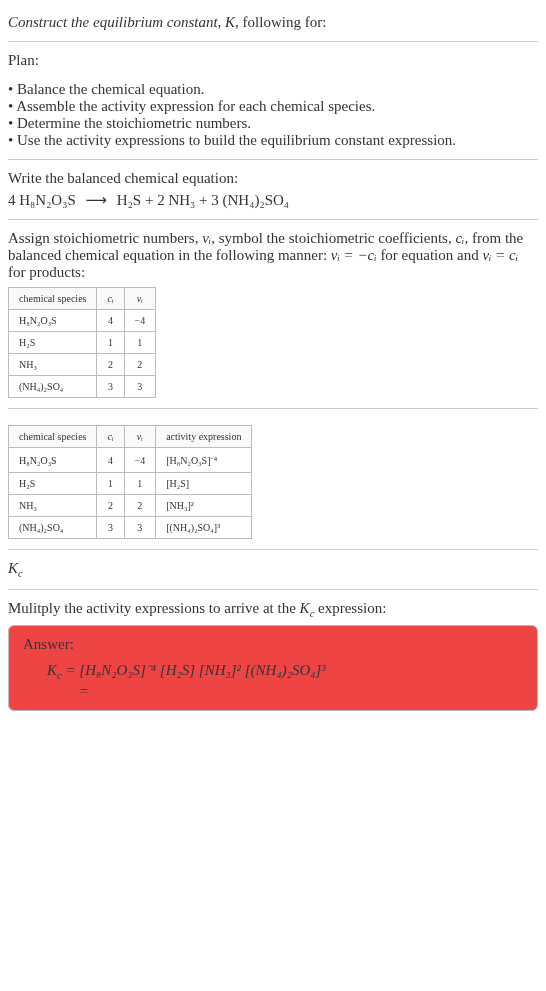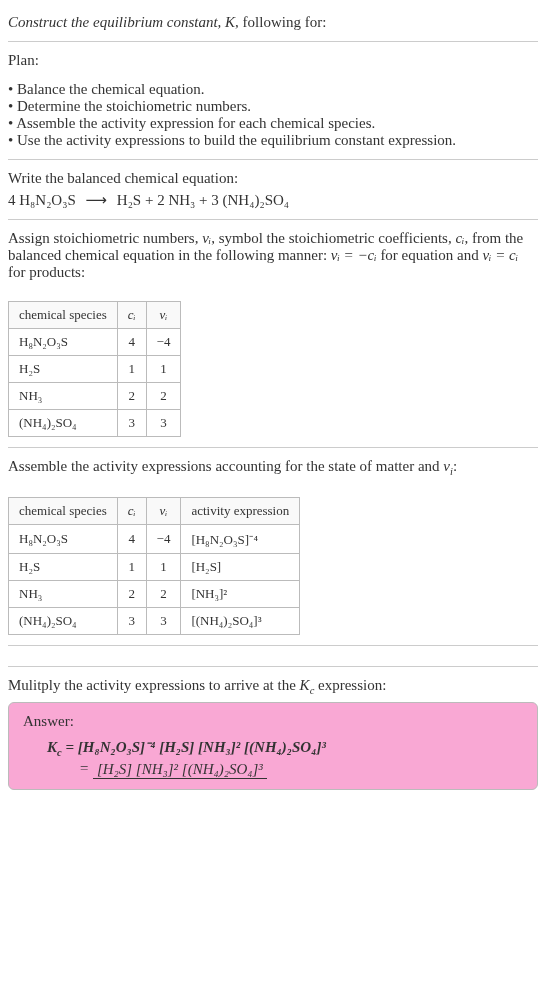--- a/index.html
+++ b/index.html
@@ -37,22 +37,22 @@
     }
     ul.plan {
       list-style: none;
       margin-top: 12px;
     }
     ul.plan li::before {
       content: "• ";
     }
     table {
       border-collapse: collapse;
-      margin-top: 20px;
-      font-size: 13px;
+      margin-top: 6px;
+      font-size: 10px;
     }
     table td, table th {
       border: 1px solid #bbb;
       padding: 5px 10px;
       text-align: left;
       font-weight: normal;
     }
     table th {
       background: #f9f9f9;
     }
@@ -60,21 +60,21 @@
       text-align: center;
     }
     .italic {
       font-style: italic;
     }
     .answer-box {
       border: 1px solid #bbb;
       border-radius: 6px;
       padding: 10px 14px;
       margin-top: 6px;
-      background: #f9a8d4;
+      background: #ef4444;
     }
     .formula-line {
       margin-left: 24px;
       font-style: italic;
     }
     .fraction {
       display: inline-block;
       vertical-align: middle;
       text-align: center;
     }
@@ -97,22 +97,22 @@
 <div class="section">
   <div><span class="italic">Construct the equilibrium constant, </span><span class="italic">K</span><span>, following for:</span></div>
 </div>
 
 <hr>
 
 <div class="section">
   <div>Plan:</div>
   <ul class="plan">
     <li>Balance the chemical equation.</li>
+    <li>Assemble the activity expression for each chemical species.</li>
     <li>Determine the stoichiometric numbers.</li>
-    <li>Assemble the activity expression for each chemical species.</li>
     <li>Use the activity expressions to build the equilibrium constant expression.</li>
   </ul>
 </div>
 
 <hr>
 
 <div class="section">
   <div>Write the balanced chemical equation:</div>
   <div class="equation">
     <span>4 H₈N₂O₃S</span>
@@ -154,23 +154,20 @@
       <td class="center">3</td>
       <td class="center">3</td>
     </tr>
   </tbody>
     </table>
 </div>
 
 <hr>
 
 <div class="section">
-  <div>
-    Assemble the activity expressions accounting for the state of matter and <span class="italic">ν<sub>i</sub></span>:
-  </div>
   <table>
     <tbody>
         <tr>
       <th>chemical species</th>
       <th class="center italic">cᵢ</th>
       <th class="center italic">νᵢ</th>
       <th>activity expression</th>
     </tr>
     <tr>
       <td>H₈N₂O₃S</td>
@@ -196,32 +193,32 @@
       <td class="center">3</td>
       <td>[(NH₄)₂SO₄]³</td>
     </tr>
   </tbody>
     </table>
 </div>
 
 <hr>
 
 <div class="section">
+  <div class="italic">K<sub>c</sub></div>
 </div>
 
 <hr>
 
 <div class="section">
   <div>Mulitply the activity expressions to arrive at the <span class="italic">K<sub>c</sub></span> expression:</div>
 
   <div class="answer-box">
     <div>Answer:</div>
-    <div class="formula-line" style="margin-top:6px;font-weight:bold;">
+    <div class="formula-line" style="margin-top:6px;">
       <span>K<sub>c</sub> = </span><span>[H₈N₂O₃S]⁻⁴ [H₂S] [NH₃]² [(NH₄)₂SO₄]³</span>
     </div>
     <div class="formula-line" style="margin-top:2px;">
       <span class="eq-indent"> = </span>
       <span class="fraction">
-        <span class="num">[H₂S] [NH₃]² [(NH₄)₂SO₄]³</span>
       </span>
     </div>
   </div>
 </div>
 
 </body></html>

